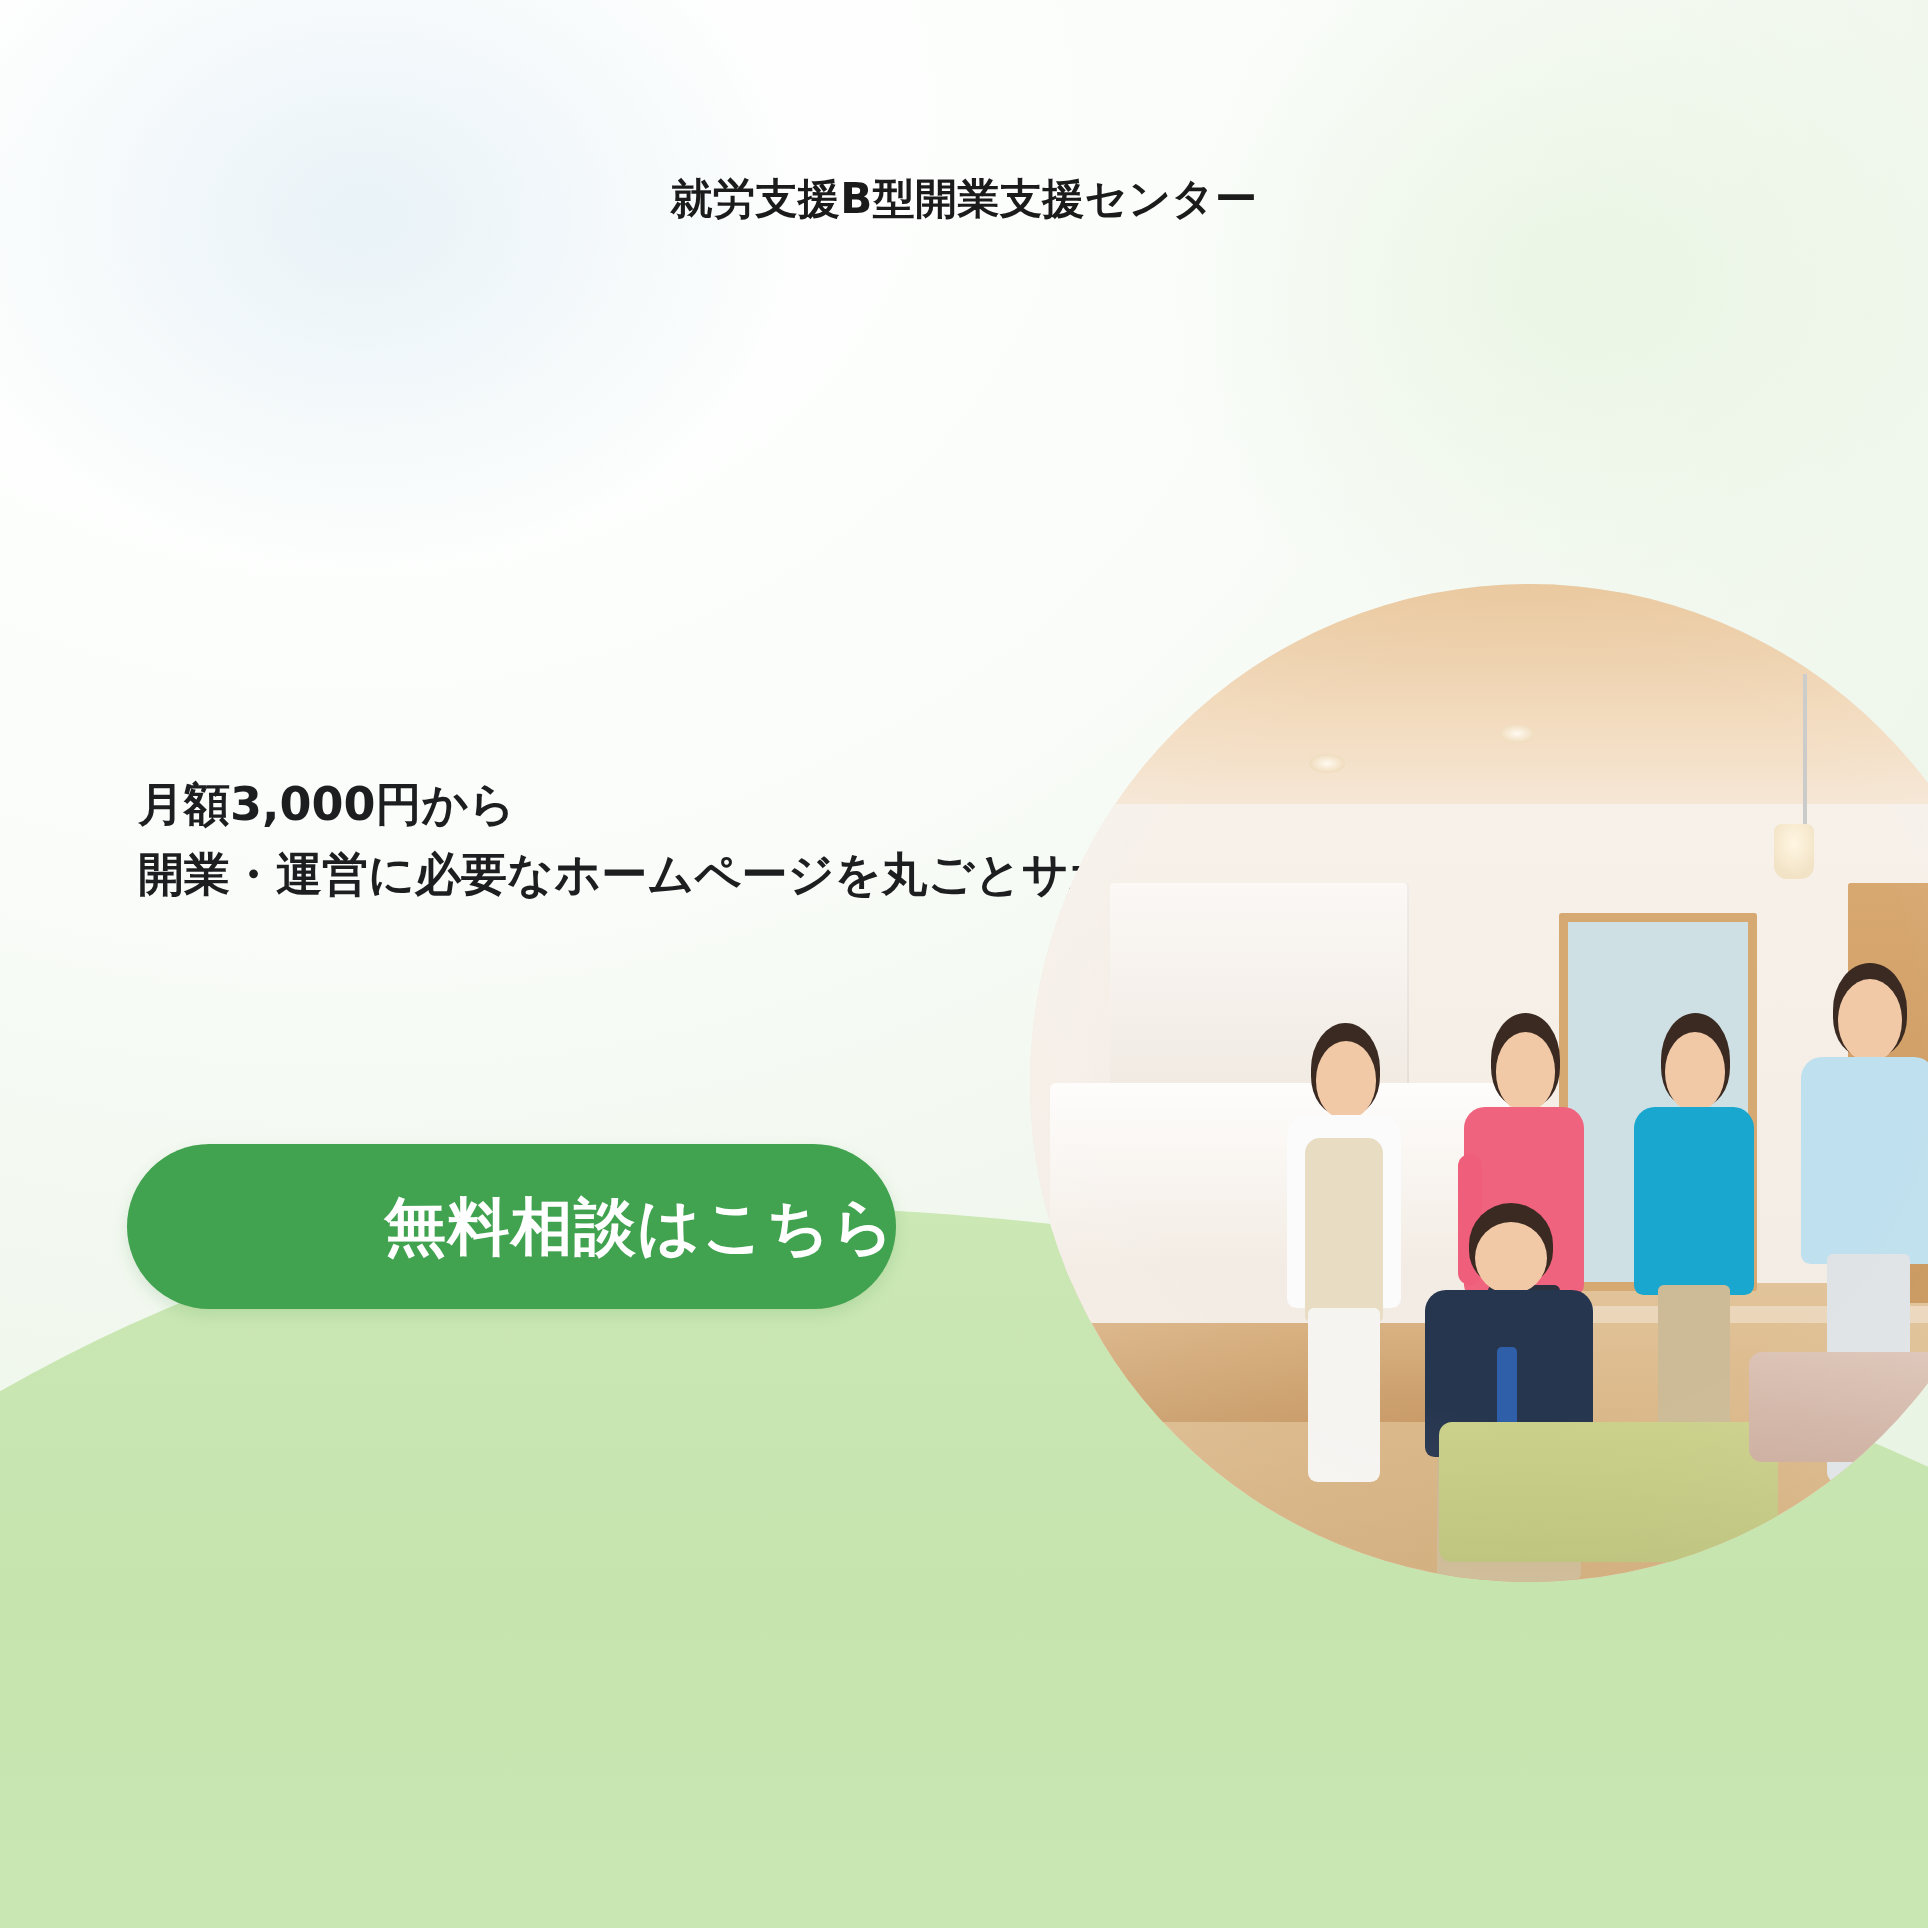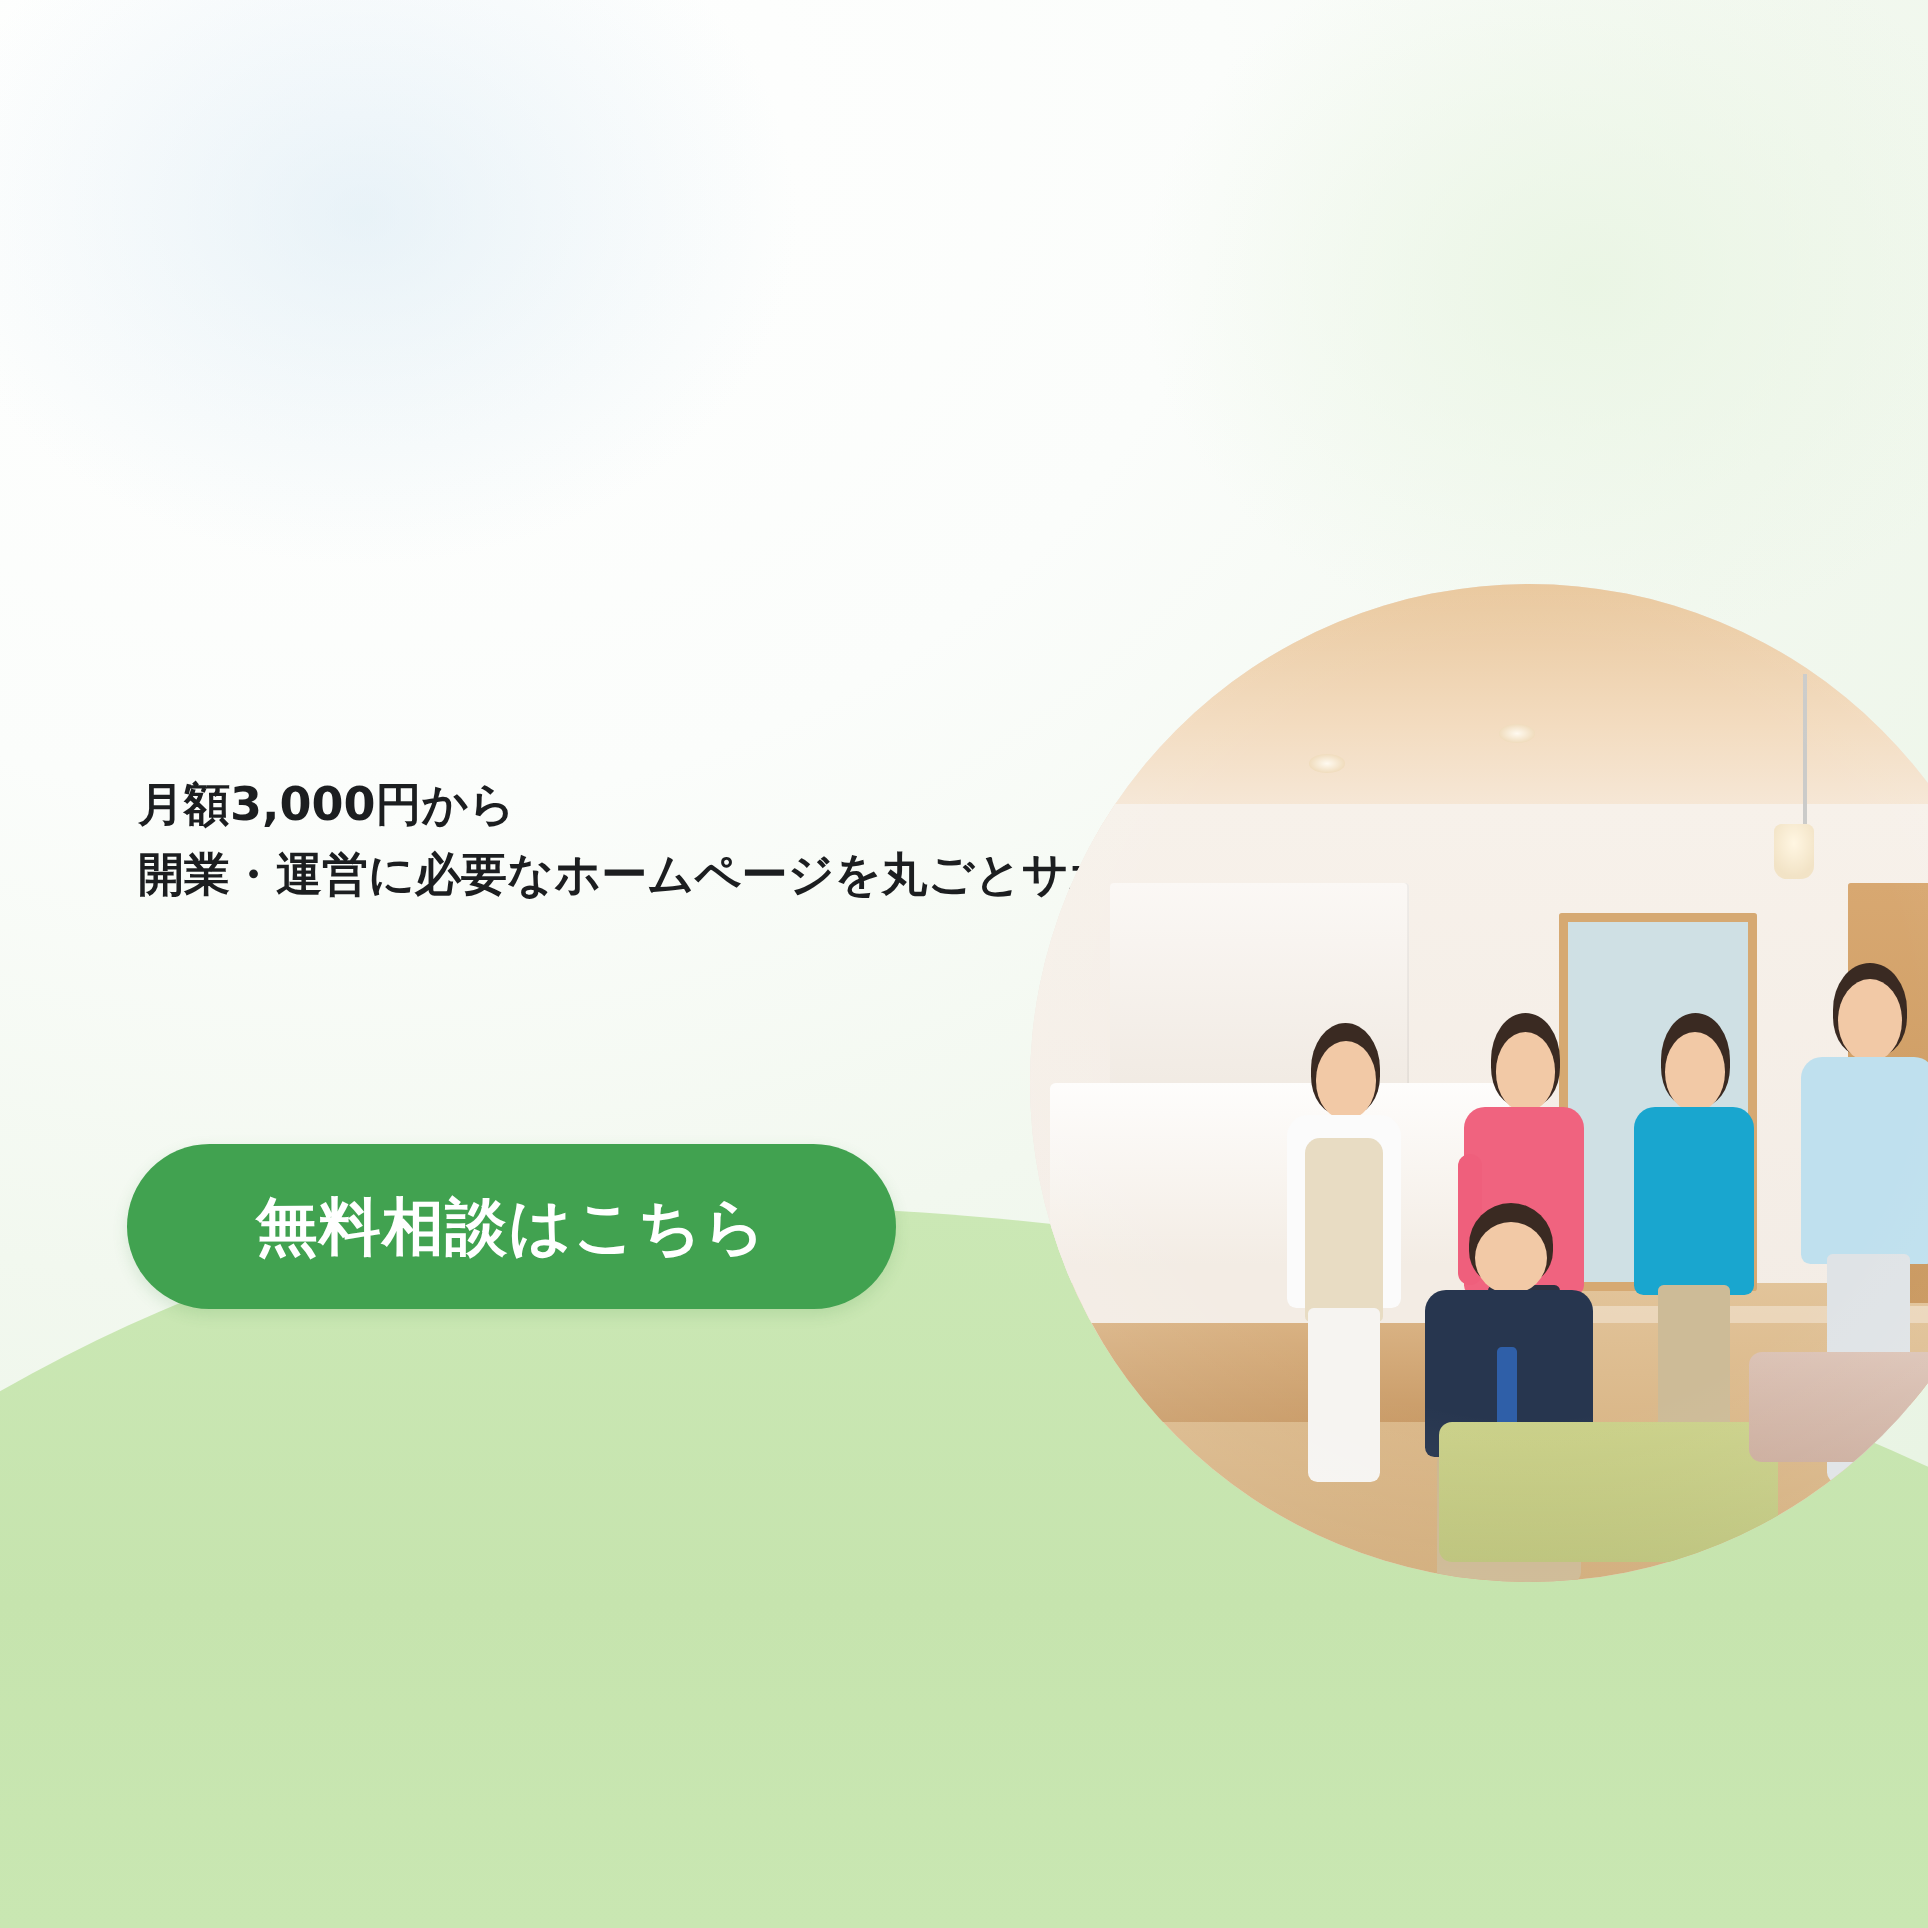--- a/index.html
+++ b/index.html
@@ -52,21 +52,21 @@
     color:#1c1e20;font-weight:700;font-size:46px;line-height:1.52;margin-left:12px;
   }
   .copy div{white-space:nowrap;}
 
   
   .cta{
     position:absolute;left:127px;top:1144px;
     width:769px;height:165px;border-radius:87px;
     background:#41a250;
     box-shadow:0 5.6px 15px rgba(60,140,70,.16);
-    display:flex;align-items:center;justify-content:center;
+    display:flex;align-items:center;justify-content:flex-end;
     cursor:pointer;border:none;padding:0;
   }
   .cta-label{
     color:#ffffff;font-weight:700;font-size:62px;letter-spacing:.02em;
     white-space:nowrap;line-height:1;
   }
 
   
   .photo{
     position:absolute;left:1030px;top:753px;width:998px;height:998px;
@@ -129,20 +129,21 @@
         <linearGradient id="wg" x1="0" y1="0" x2="0" y2="1">
           <stop offset="0%" stop-color="#cbe8b5"></stop>
           <stop offset="55%" stop-color="#c6e4ae"></stop>
           <stop offset="100%" stop-color="#c9e7b2"></stop>
         </linearGradient>
       </defs>
       <path d="M0,250 C300,80 560,32 980,60 C1420,90 1760,200 2048,330 L2048,820 L0,820 Z" fill="url(#wg)"></path>
     </svg>
   </div>
 
+  <div class="eyebrow">就労支援B型開業支援センター</div>
 
   <h1 class="headline">
   </h1>
 
   <div class="copy">
     <div>月額3,000円から</div>
     <div>開業・運営に必要なホームページを丸ごとサポート</div>
   </div>
 
   <button class="cta">

